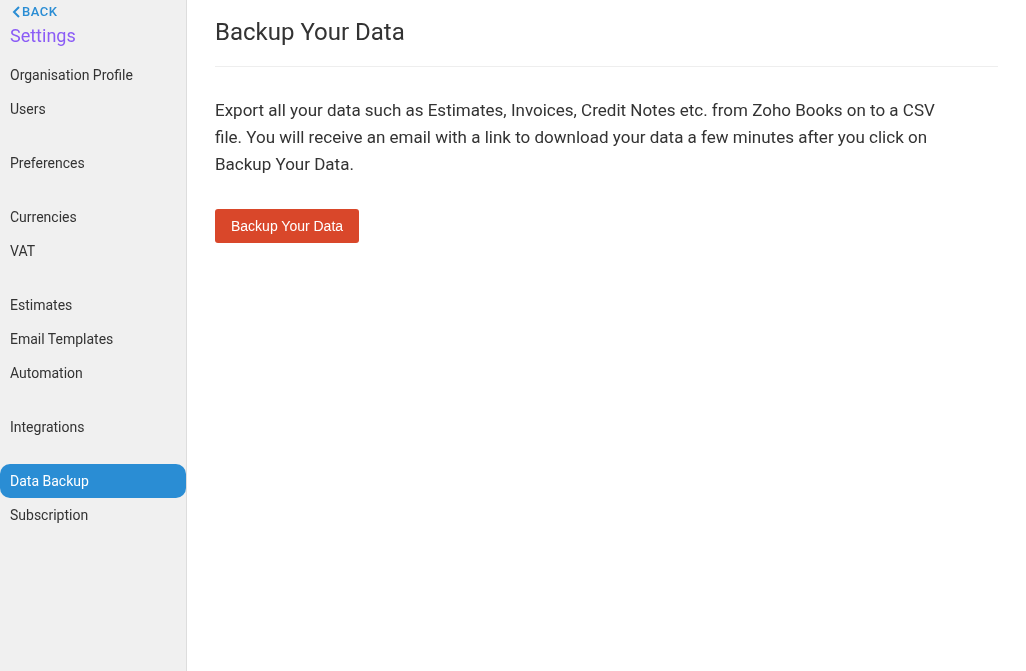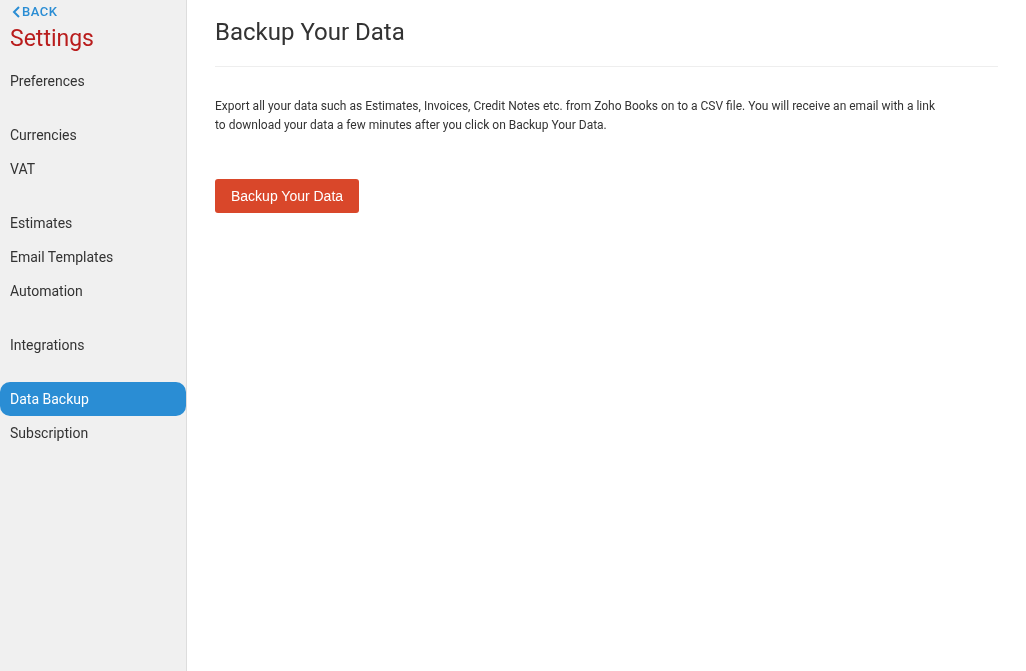--- a/index.html
+++ b/index.html
@@ -33,23 +33,23 @@
       cursor: pointer;
       letter-spacing: 0.5px;
     }
     .back-link svg {
       width: 8px;
       height: 12px;
       margin-right: 2px;
       fill: #2a8dd4;
     }
     .sidebar-title {
-      font-size: 23px;
+      font-size: 18px;
       font-weight: 400;
-      color: #b91c1c;
+      color: #8b5cf6;
       padding: 2px 27px 12px 10px;
     }
     .nav-group {
       margin-bottom: 20px;
     }
     .nav-item {
       display: block;
       padding: 9px 10px;
       font-size: 14px;
       color: #333;
@@ -67,24 +67,24 @@
     }
     .page-title {
       font-size: 24px;
       font-weight: 400;
       color: #333;
       padding-bottom: 20px;
       border-bottom: 1px solid #eee;
       margin-bottom: 30px;
     }
     .description {
-      font-size: 12px;
+      font-size: 17px;
       line-height: 1.6;
       color: #333;
-      margin-bottom: 44px;
+      margin-bottom: 30px;
       max-width: 720px;
     }
     .primary-button {
       background: #d9472a;
       color: #fff;
       border: none;
       padding: 9px 16px;
       font-size: 14px;
       border-radius: 3px;
       cursor: pointer;
@@ -95,20 +95,24 @@
 
 <aside class="sidebar">
   <div class="back-link">
     <svg viewBox="0 0 8 12">
       <path d="M7 1 L2 6 L7 11" stroke="#2a8dd4" stroke-width="2" fill="none"></path>
     </svg>
     <span>BACK</span>
   </div>
   <h1 class="sidebar-title">Settings</h1>
 
+  <div class="nav-group">
+    <a class="nav-item">Organisation Profile</a>
+    <a class="nav-item">Users</a>
+  </div>
 
   <div class="nav-group">
     <a class="nav-item">Preferences</a>
   </div>
 
   <div class="nav-group">
     <a class="nav-item">Currencies</a>
     <a class="nav-item">VAT</a>
   </div>
 

